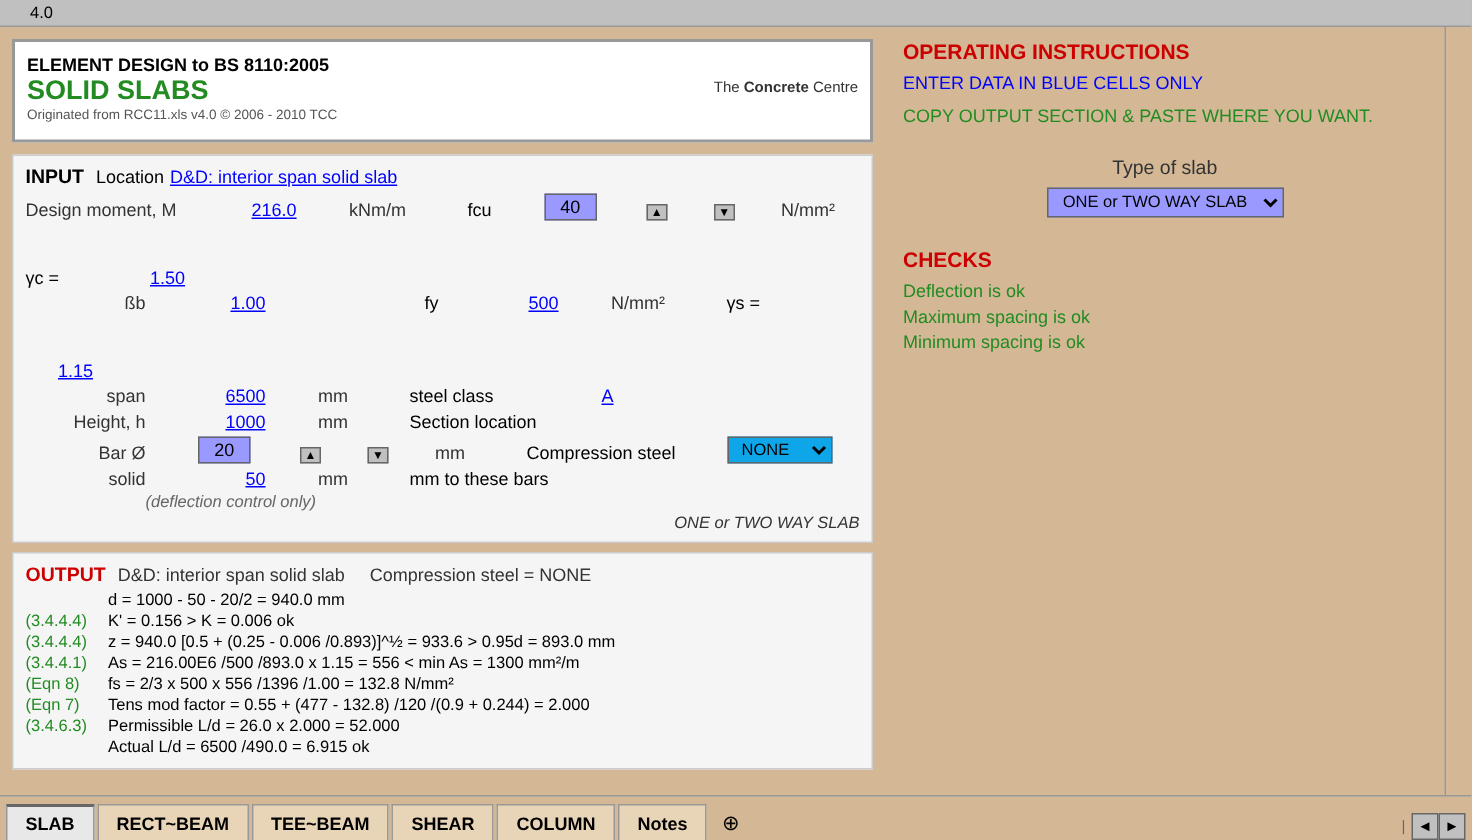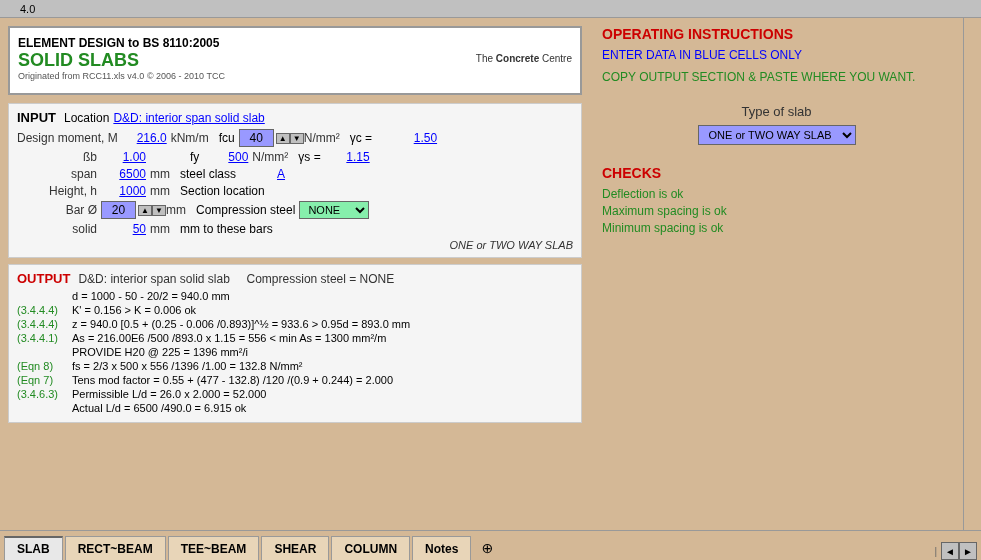--- a/index.html
+++ b/index.html
@@ -94,23 +94,24 @@
     }
 
     .input-link {
       color: blue;
       text-decoration: underline;
       cursor: pointer;
     }
 
     .input-row {
       display: flex;
-      align-items: center;
+      align-items: flex-end;
       margin-bottom: 3px;
       flex-wrap: wrap;
+      gap: 31px;
     }
 
     .input-label {
       min-width: 80px;
       text-align: right;
       margin-right: 4px;
       color: #333;
     }
 
     .input-value {
@@ -150,21 +151,21 @@
 
     .dropdown-input {
       background: #9999ff;
       border: 1px solid #666;
       padding: 1px 4px;
       min-width: 120px;
       font-size: 11px;
     }
 
     .dropdown-none {
-      background: #86efac;
+      background: #0ea5e9;
       border: 1px solid #666;
       padding: 1px 4px;
       min-width: 70px;
       font-size: 11px;
     }
 
     .deflection-note {
       color: #666;
       font-style: italic;
       font-size: 11px;
@@ -409,21 +410,21 @@
 
       <div class="input-row">
         <span class="input-label">Design moment, M</span>
         <span class="input-value">216.0</span>
         <span class="input-unit">kNm/m</span>
         <span style="margin-right:4px;">fcu</span>
         <span class="blue-cell">40</span>
         <button class="stepper-btn">▲</button>
         <button class="stepper-btn">▼</button>
         <span class="input-unit">N/mm²</span>
-        <span style="margin-right:20px;">γc =</span>
+        <span style="margin-right:8px;">γc =</span>
         <span class="input-value">1.50</span>
       </div>
 
       <div class="input-row">
         <span class="input-label">ßb</span>
         <span class="input-value">1.00</span>
         <span style="margin-right:40px;"></span>
         <span style="margin-right:4px;">fy</span>
         <span class="input-value">500</span>
         <span class="input-unit">N/mm²</span>
@@ -460,20 +461,21 @@
         </select>
       </div>
 
       <div class="input-row">
         <span class="input-label">solid</span>
         <span class="input-value">50</span>
         <span class="input-unit">mm</span>
         <span style="margin-right:8px;">mm to these bars</span>
       </div>
 
+      <div class="deflection-note">(deflection control only)</div>
       <div class="slab-type-note">ONE or TWO WAY SLAB</div>
     </div>
 
     <div class="output-section">
       <div class="output-header">
         <span class="output-label">OUTPUT</span>
         <span class="output-location">
           <span>D&amp;D: interior span solid slab</span>&nbsp;&nbsp;&nbsp;&nbsp;
           <span>Compression steel =  NONE</span>
         </span>
@@ -487,24 +489,20 @@
         <span class="ref-label">(3.4.4.4)</span>
         <span class="output-text">K' = 0.156 &gt; K = 0.006  ok</span>
       </div>
       <div class="output-row">
         <span class="ref-label">(3.4.4.4)</span>
         <span class="output-text">z = 940.0 [0.5 + (0.25 - 0.006 /0.893)]^½ = 933.6 &gt; 0.95d = 893.0 mm</span>
       </div>
       <div class="output-row">
         <span class="ref-label">(3.4.4.1)</span>
         <span class="output-text">As = 216.00E6 /500 /893.0 x 1.15 = 556 &lt; min As = 1300 mm²/m</span>
-      </div>
-      <div class="output-row">
-        <span class="ref-label"></span>
-        <span class="output-text">PROVIDE H20 @ 225 = 1396 mm²/i</span>
       </div>
       <div class="output-row">
         <span class="ref-label">(Eqn 8)</span>
         <span class="output-text">fs =  2/3 x 500 x 556 /1396 /1.00 = 132.8 N/mm²</span>
       </div>
       <div class="output-row">
         <span class="ref-label">(Eqn 7)</span>
         <span class="output-text">Tens mod factor = 0.55 + (477 - 132.8) /120 /(0.9 + 0.244) = 2.000</span>
       </div>
       <div class="output-row">

